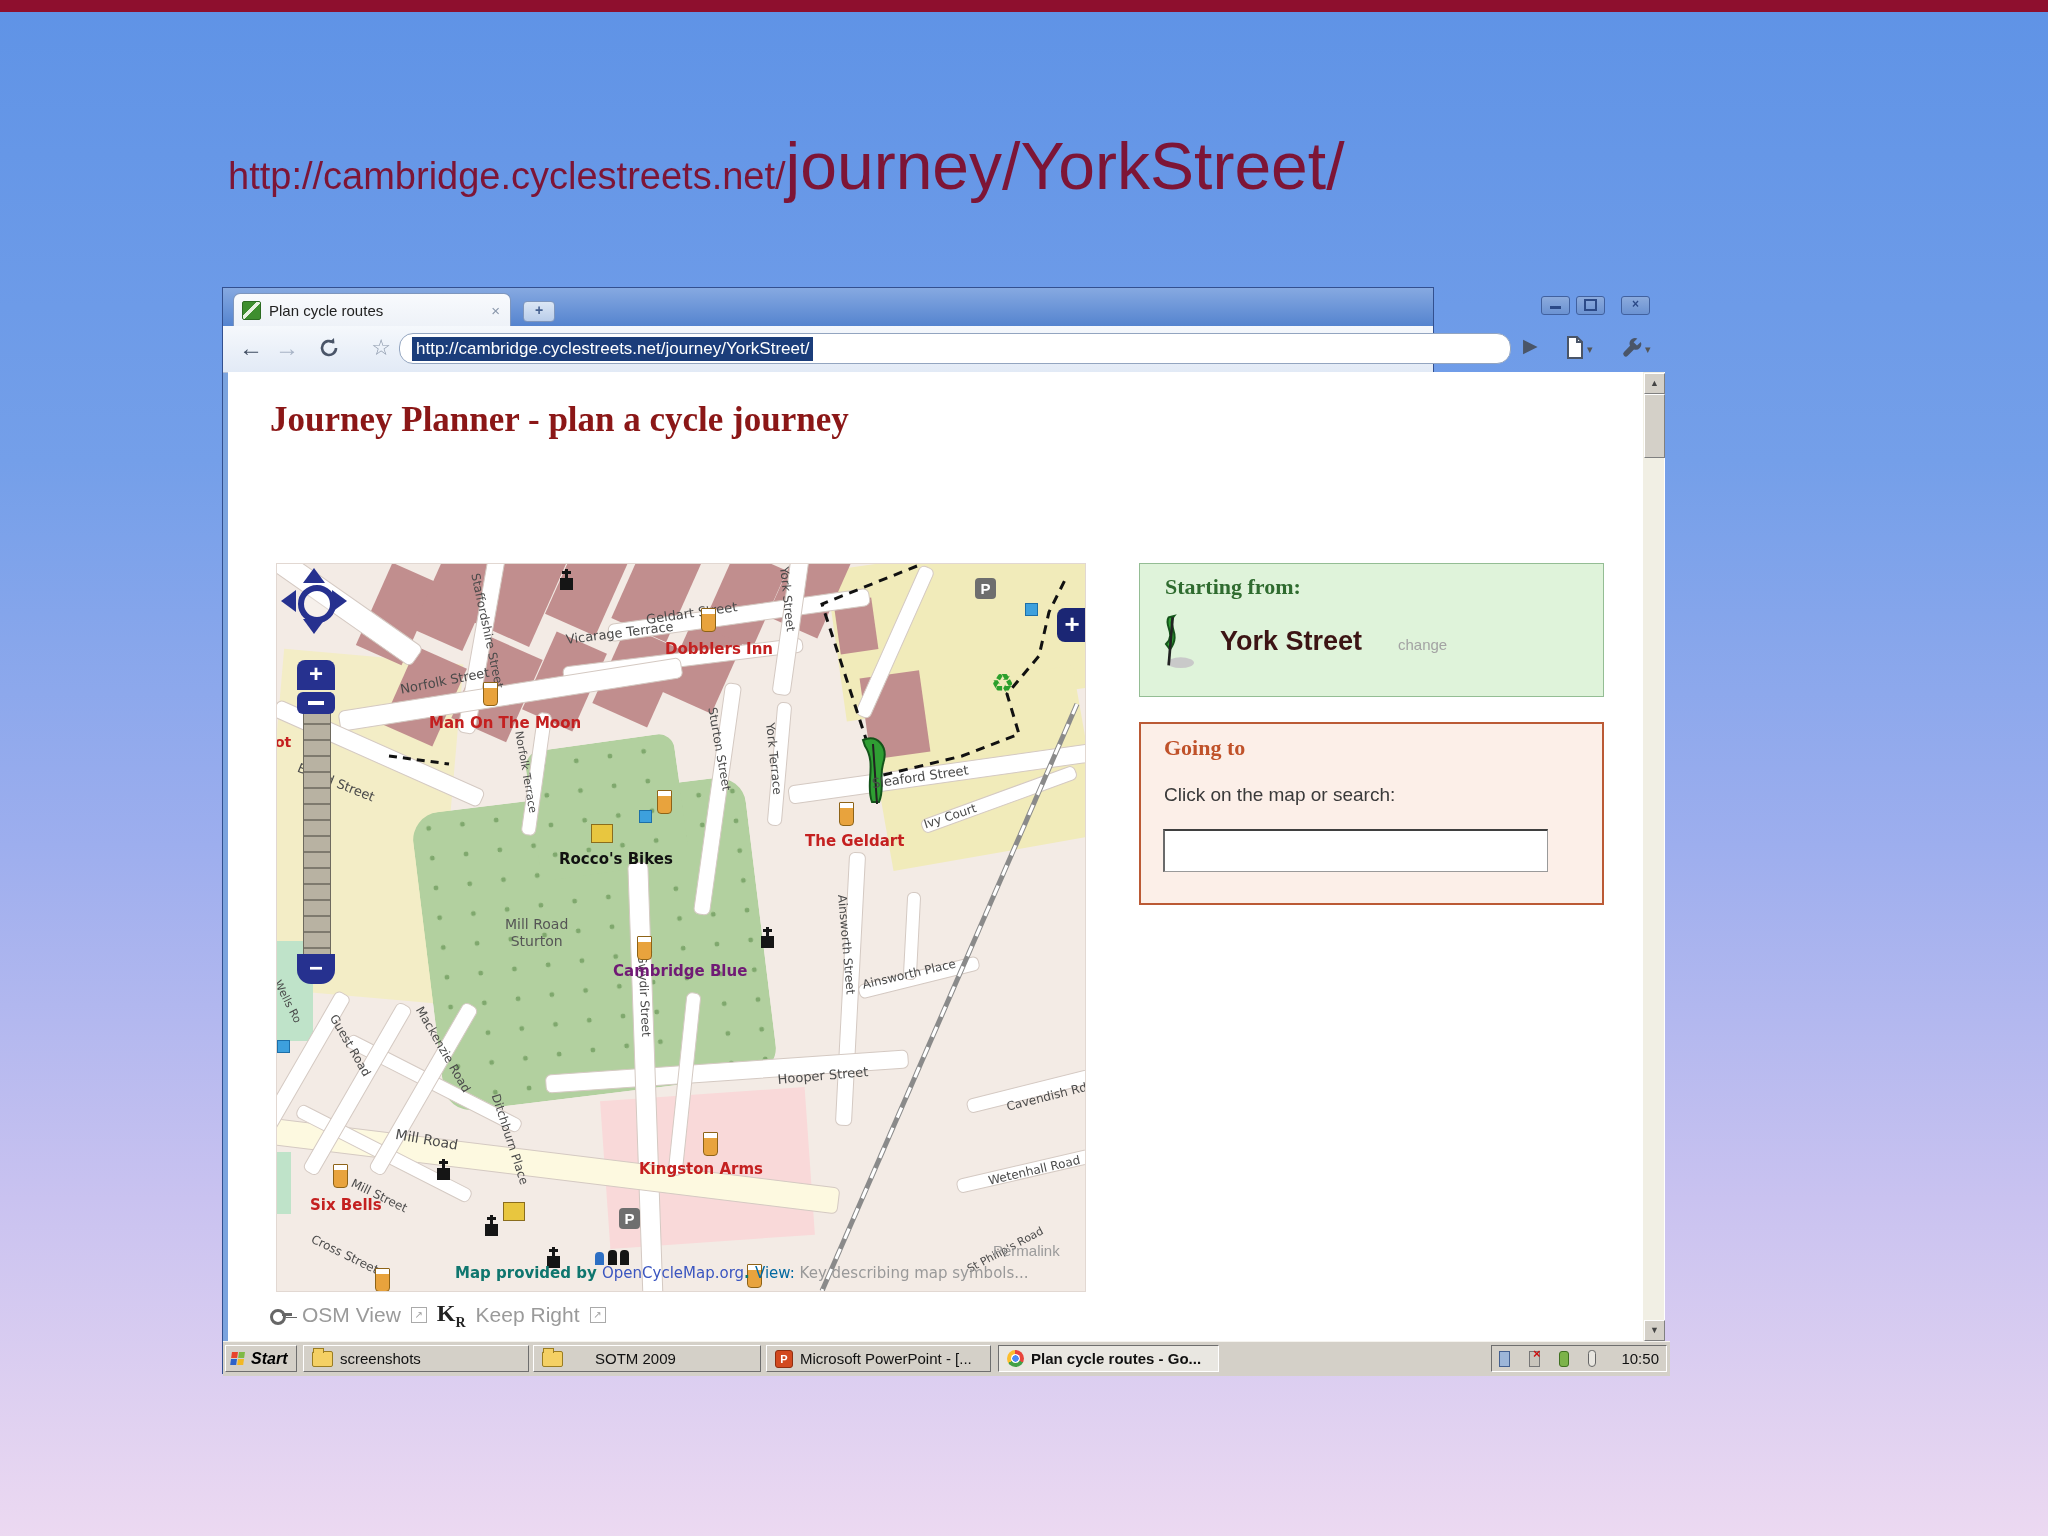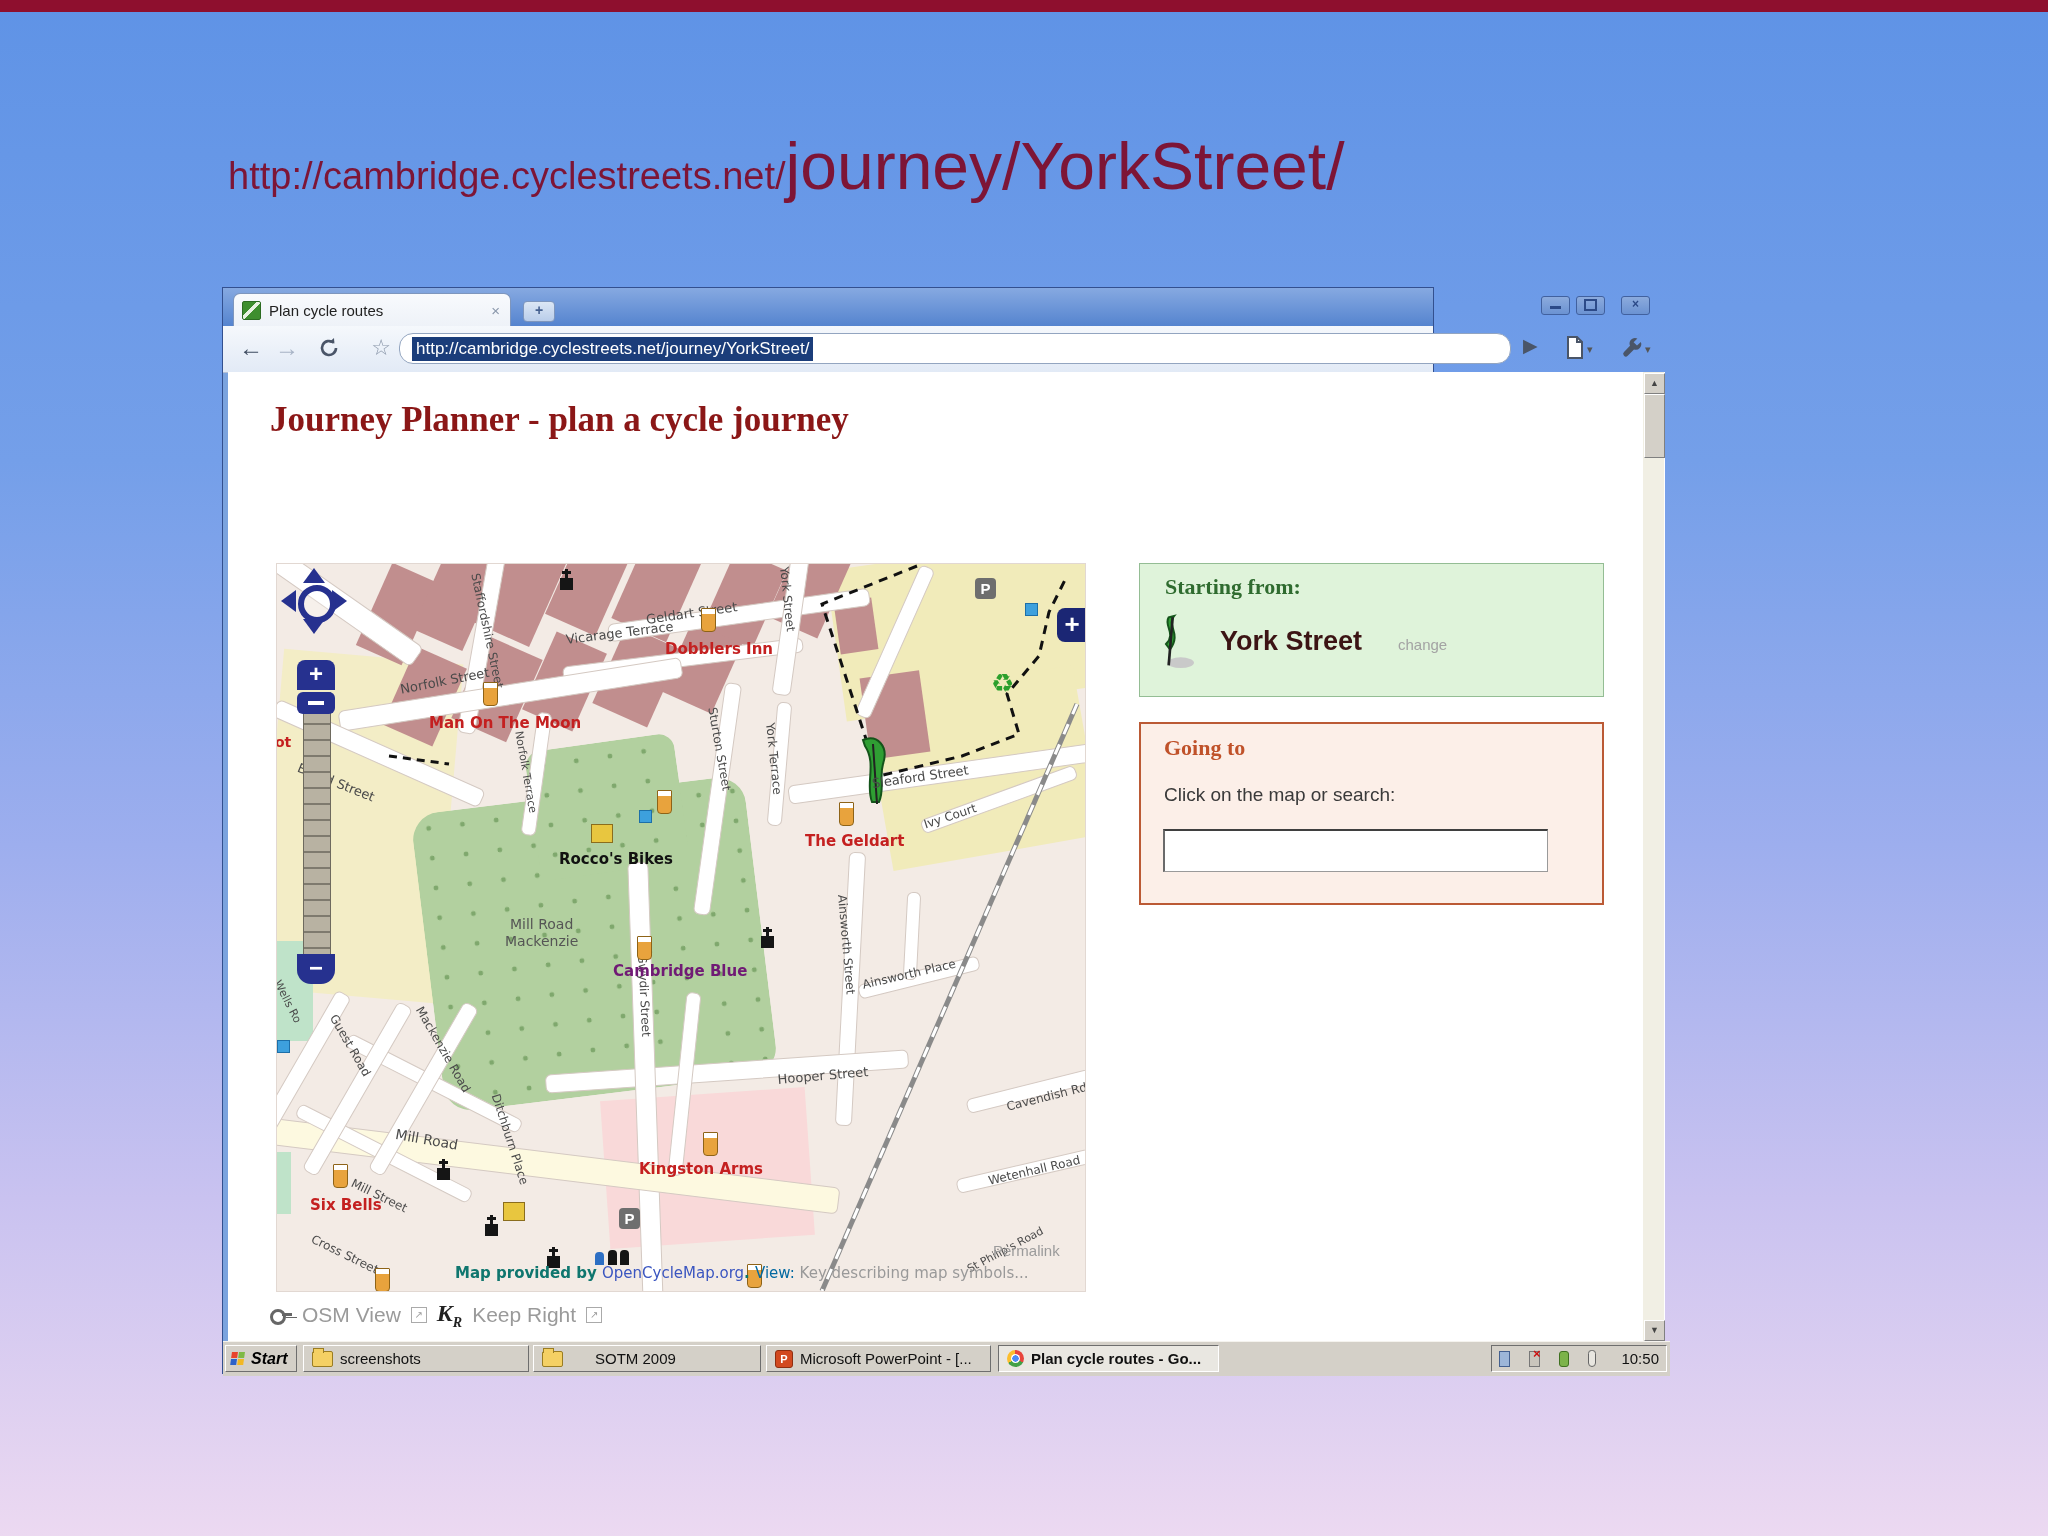--- a/index.html
+++ b/index.html
@@ -103,21 +103,21 @@
   #map-attrib .lnk{color:#3a55c0;}
   #map-attrib .view{font-weight:normal;color:#0369a1;}
   #map-attrib .key{color:#999;}
   #permalink{left:716px;top:678px;color:#9b9b9b;font-size:15px;position:absolute;}
   
   #map-footer{left:42px;top:928px;display:flex;align-items:center;gap:10px;color:#9a9a9a;font-size:21px;}
   .key-ico{display:inline-block;width:22px;height:14px;position:relative;}
   .key-ico::before{content:"";position:absolute;left:0;top:1px;width:10px;height:10px;border:3px solid #666;border-radius:50%;}
   .key-ico::after{content:"";position:absolute;left:12px;top:5px;width:10px;height:3px;background:#666;box-shadow:6px 3px 0 -1px #666,3px 3px 0 -1px #666;}
   .extlink{display:inline-block;width:14px;height:14px;border:1px solid #aaa;font-size:10px;line-height:13px;text-align:center;color:#999;}
-  .kr-ico{font-family:"Liberation Serif",serif;color:#222;font-style:italic;font-weight:bold;font-size:24px;}
+  .kr-ico{font-family:"Liberation Serif",serif;color:#222;font-weight:bold;font-size:24px;}
   .kr-ico sub{font-size:14px;}
   
   #start-box{left:911px;top:191px;width:465px;height:134px;background:#dff3da;border:1px solid #94bd94;box-sizing:border-box;}
   #start-box h3{margin:0;position:absolute;left:25px;top:10px;font-family:"Liberation Serif",serif;font-size:22px;color:#2f6b2f;}
   #start-value{position:absolute;left:80px;top:62px;font-size:27px;font-weight:bold;color:#3c1414;}
   #start-change{position:absolute;left:258px;top:72px;font-size:15px;color:#a3a3a3;}
   #going-box{left:911px;top:350px;width:465px;height:183px;background:#fcefe8;border:2px solid #bb5a35;box-sizing:border-box;}
   #going-box h3{margin:0;position:absolute;left:23px;top:11px;font-family:"Liberation Serif",serif;font-size:22px;color:#c0522a;}
   #going-instr{position:absolute;left:23px;top:60px;font-size:19px;color:#3a3a3a;}
   #going-input{position:absolute;left:22px;top:105px;width:378px;height:38px;background:#fff;
@@ -330,21 +330,21 @@
             <span class="mi mi-dot" style="left: 362px; top: 246px;"></span>
             <span class="mi mi-dot" style="left: 0px; top: 476px;"></span>
             <span class="mi mi-shop" style="left: 314px; top: 260px;"></span>
             <span class="mi mi-shop" style="left: 226px; top: 638px;"></span>
             <span class="mi mi-person-blue" style="left: 318px; top: 688px;"></span>
             <span class="mi mi-person" style="left: 331px; top: 686px;"></span>
             <span class="mi mi-person" style="left: 343px; top: 686px;"></span>
           </div>
 
         <div id="cem-label" class="abs">
-          <span>Mill Road</span><br><span>Mackenzie</span>
+          <span>Mill Road</span><br><span>Sturton</span>
         </div>
 
         <div id="compass" class="abs">
           <span class="tri n"></span>
           <span class="tri s"></span>
           <span class="tri w"></span>
           <span class="tri e"></span>
           <span class="ring"></span>
         </div>
         <div id="zoom-plus" class="abs zbtn">+</div>

